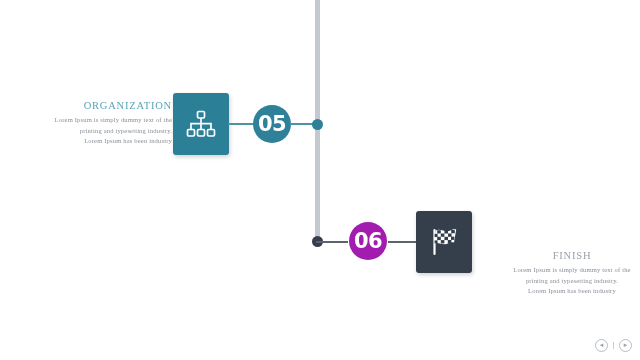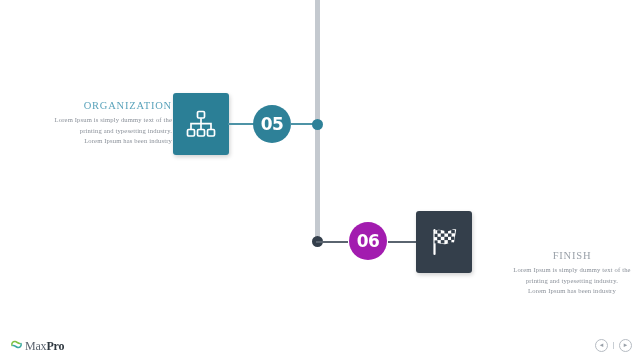--- a/index.html
+++ b/index.html
@@ -64,21 +64,21 @@
     position: absolute;
     width: 38px;
     height: 38px;
     border-radius: 50%;
     display: flex;
     align-items: center;
     justify-content: center;
     color: #ffffff;
     font-family: "DejaVu Sans", sans-serif;
     font-weight: bold;
-    font-size: 17px;
+    font-size: 21px;
     letter-spacing: -0.5px;
   }
   .num-circle.teal { background: #2e8198; left: 253px; top: 105px; }
   .num-circle.dark { background: #a21caf; left: 349px; top: 222px; }
 
   
   .icon-box {
     position: absolute;
     width: 56px;
     height: 62px;
@@ -249,29 +249,20 @@
 
   <div class="text-block left-align">
     <div class="heading gray">FINISH</div>
     <div class="body-text">
       <span class="line">Lorem Ipsum is simply dummy text of the</span>
       <span class="line">printing and typesetting industry.</span>
       <span class="line">Lorem Ipsum has been industry</span>
     </div>
   </div>
 
-  <div class="logo">
-    <span class="logo-mark">
-      <svg width="13" height="13" viewBox="0 0 13 13">
-        <path d="M2.0 7.4 C1.2 5.2 3.0 3.2 5.2 3.6 C7.0 3.9 8.0 5.6 10.0 5.4" stroke="#7ec242" stroke-width="1.5" fill="none" stroke-linecap="round"></path>
-        <path d="M11.0 5.6 C11.8 7.8 10.0 9.8 7.8 9.4 C6.0 9.1 5.0 7.4 3.0 7.6" stroke="#3aa9a0" stroke-width="1.5" fill="none" stroke-linecap="round"></path>
-      </svg>
-    </span>
-    <span class="logo-text"><span>Max</span><span class="pro">Pro</span></span>
-  </div>
 
   <div class="pager">
     <div class="pager-btn">
       <span>◂</span>
     </div>
     <div class="pager-sep"></div>
     <div class="pager-btn">
       <span>▸</span>
     </div>
   </div>

